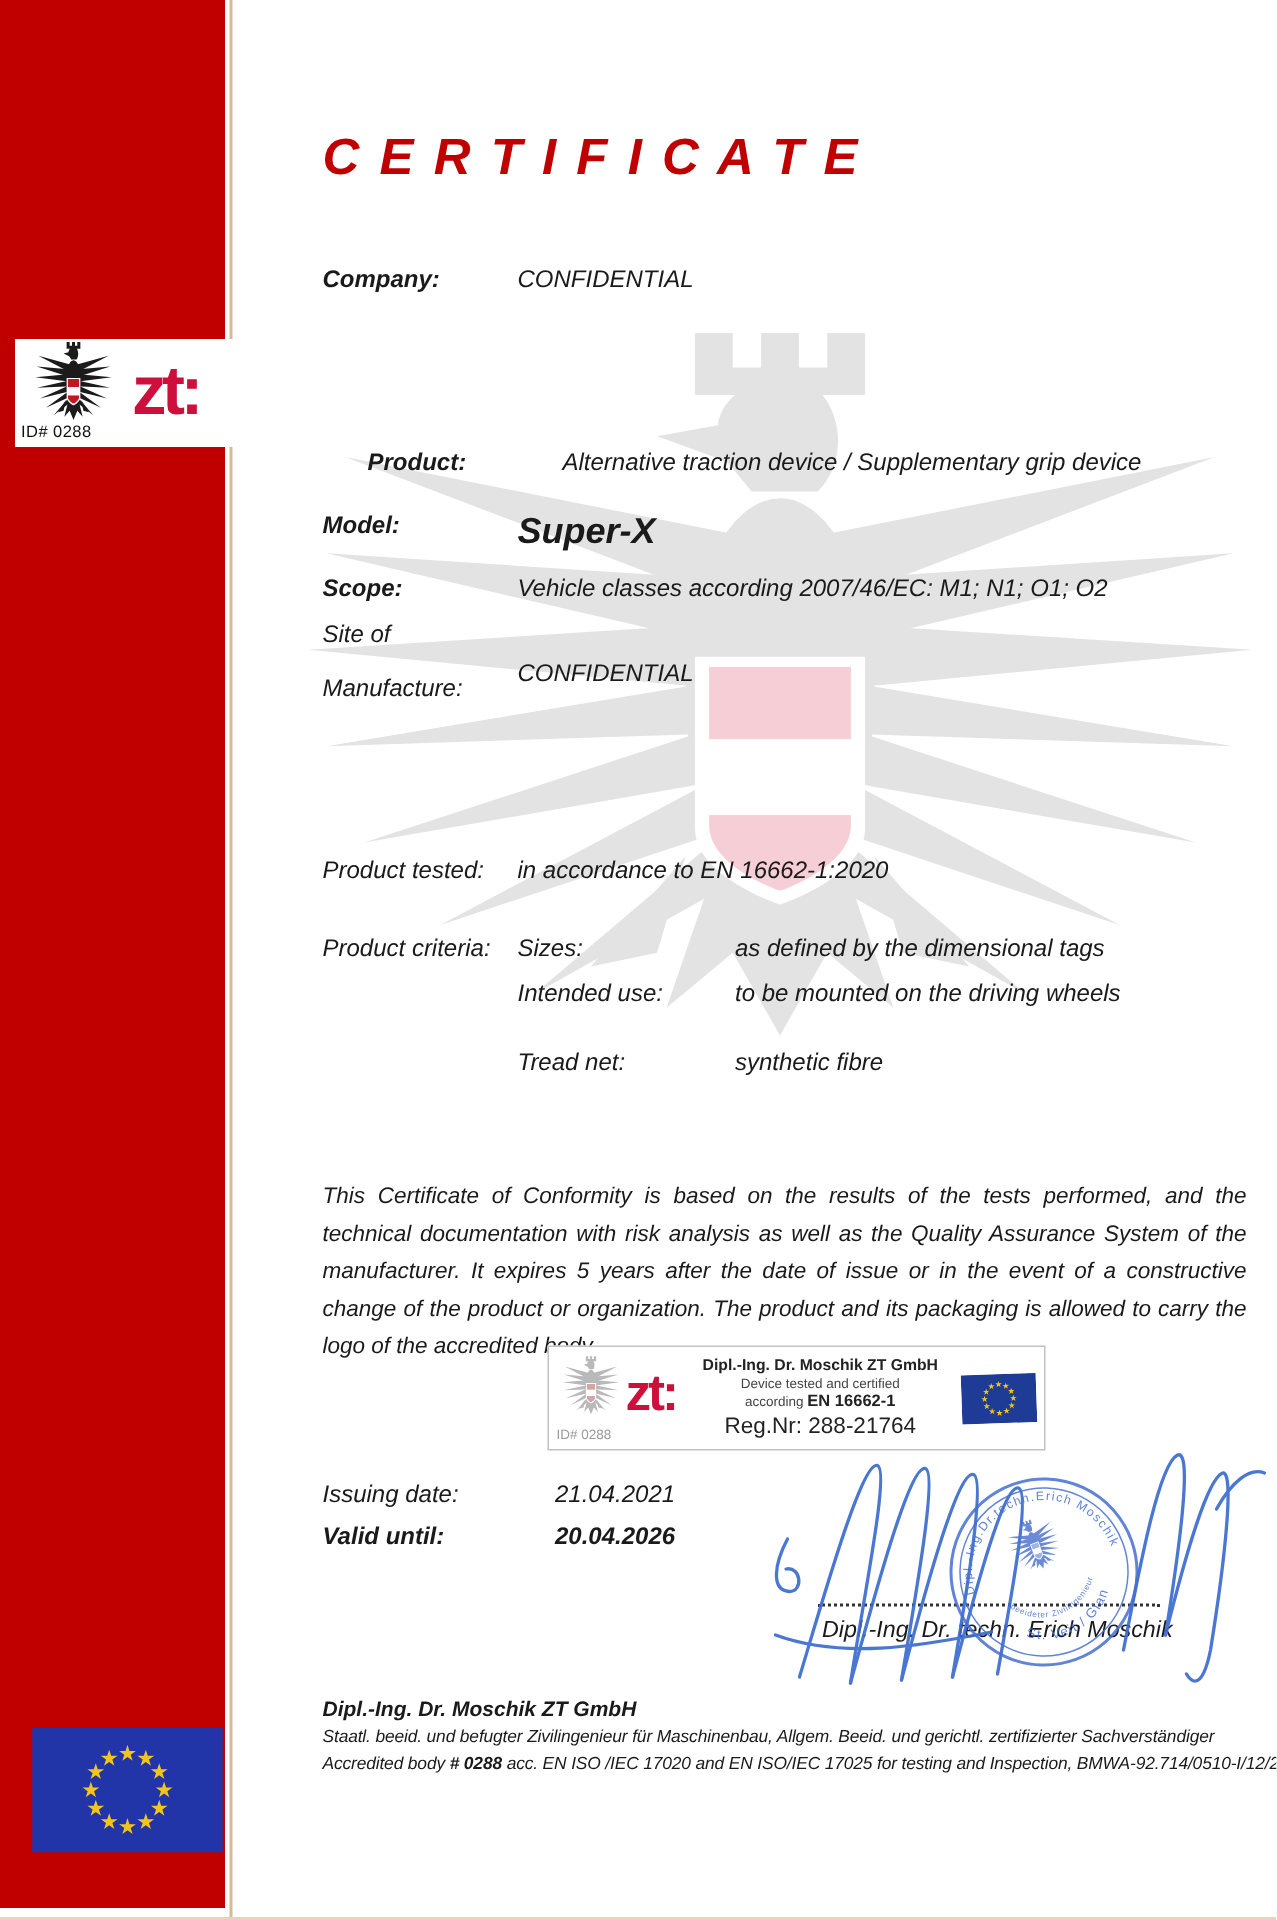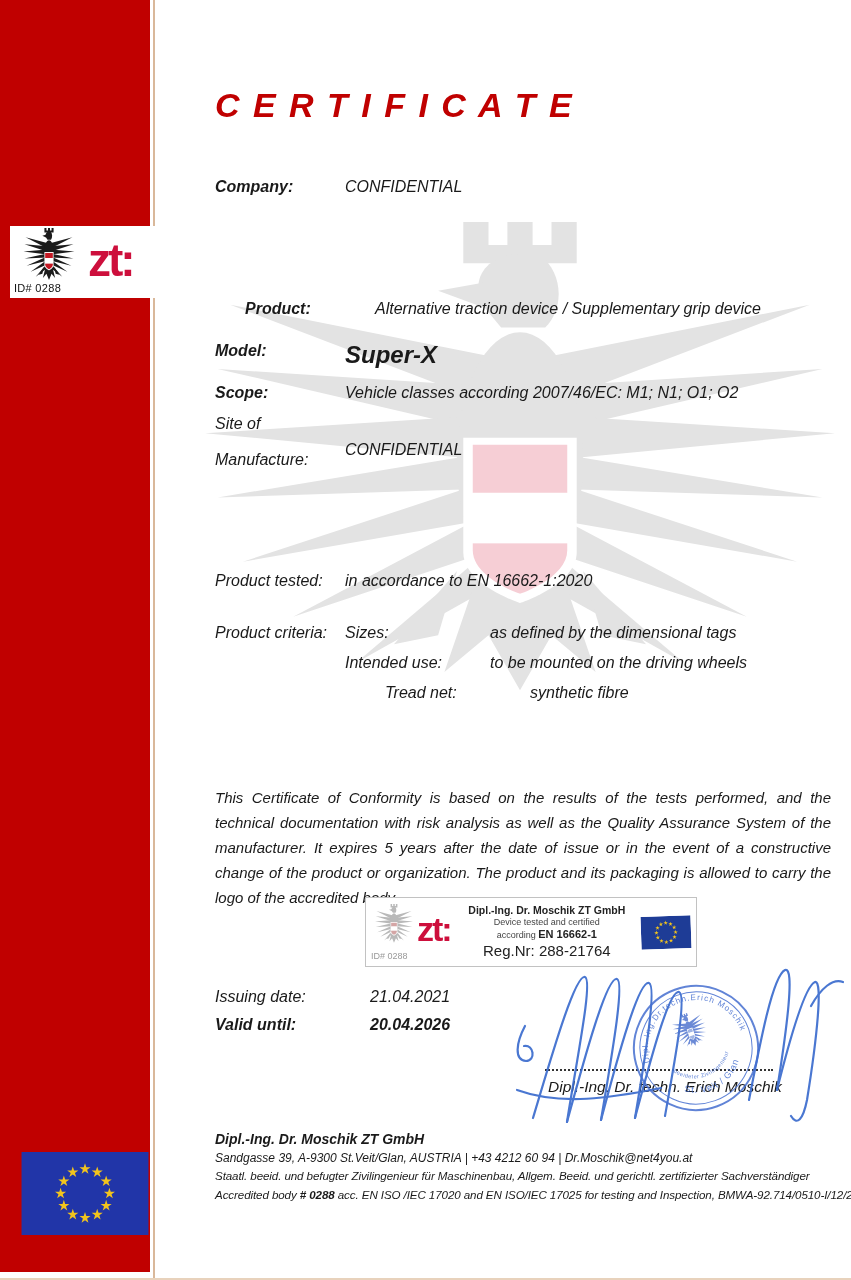--- a/index.html
+++ b/index.html
@@ -37,21 +37,21 @@
   .r-company{top:178px;}
   .r-product{top:300px;margin-left:30px;}
   .r-model{top:342px;}  .r-model .val{font-weight:bold;font-size:24px;top:-1px;}
   .r-scope{top:384px;}
   .r-site{top:415px;}   .r-site .l2{position:absolute;left:0;top:26px;margin-top:10px;}
                         .r-site .val{top:26px;}
   .r-tested{top:572px;}
   .r-criteria{top:618px;line-height:30px;}
   .crit-name{position:absolute;left:130px;top:0;width:140px;line-height:30px;}
   .crit-val{position:absolute;left:275px;top:0;line-height:30px;}
-  .crit-r2{top:30px;}  .crit-r3{top:60px;margin-left:40px;}
+  .crit-r2{top:30px;}  .crit-r3{top:76px;}
 
   .par{position:absolute;left:0;width:616px;text-align:justify;font-size:15px;line-height:25px;}
   .par1{top:706px;}
   .par2{top:770px;}
 
   
   .badge{position:absolute;left:365px;top:897px;width:332px;height:70px;background:#fff;
          border:1px solid #c2c2c2;z-index:3;display:flex;align-items:center;box-sizing:border-box;
          padding:2px 5px;font-style:normal;}
   .badge-eagle-wrap{position:relative;width:44px;height:62px;flex:0 0 auto;}
@@ -215,21 +215,20 @@
       <span class="lbl">Issuing date:</span>
       <span class="val">21.04.2021</span>
     </div>
     <div class="row r-valid">
       <span class="lbl">Valid until:</span>
       <span class="val">20.04.2026</span>
     </div>
 
     <div class="footer">
       <div class="f1">Dipl.-Ing. Dr. Moschik ZT GmbH</div>
-      <div class="f2">Sandgasse 39, A-9300 St.Veit/Glan, AUSTRIA | +43 4212 60 94 | Dr.Moschik@net4you.at</div>
       <div class="f3">Staatl. beeid. und befugter Zivilingenieur für Maschinenbau, Allgem. Beeid. und gerichtl. zertifizierter Sachverständiger</div>
       <div class="f4"><span>Accredited body </span><b># 0288</b><span>  acc. EN ISO /IEC 17020 and EN ISO/IEC 17025 for testing and Inspection, BMWA-92.714/0510-I/12/2008</span></div>
     </div>
   </div>
 
   <div class="badge">
     <div class="badge-eagle-wrap">
       <svg class="badge-eagle" viewBox="0 0 100 110">
           <use href="#eagle"></use>
         </svg>

